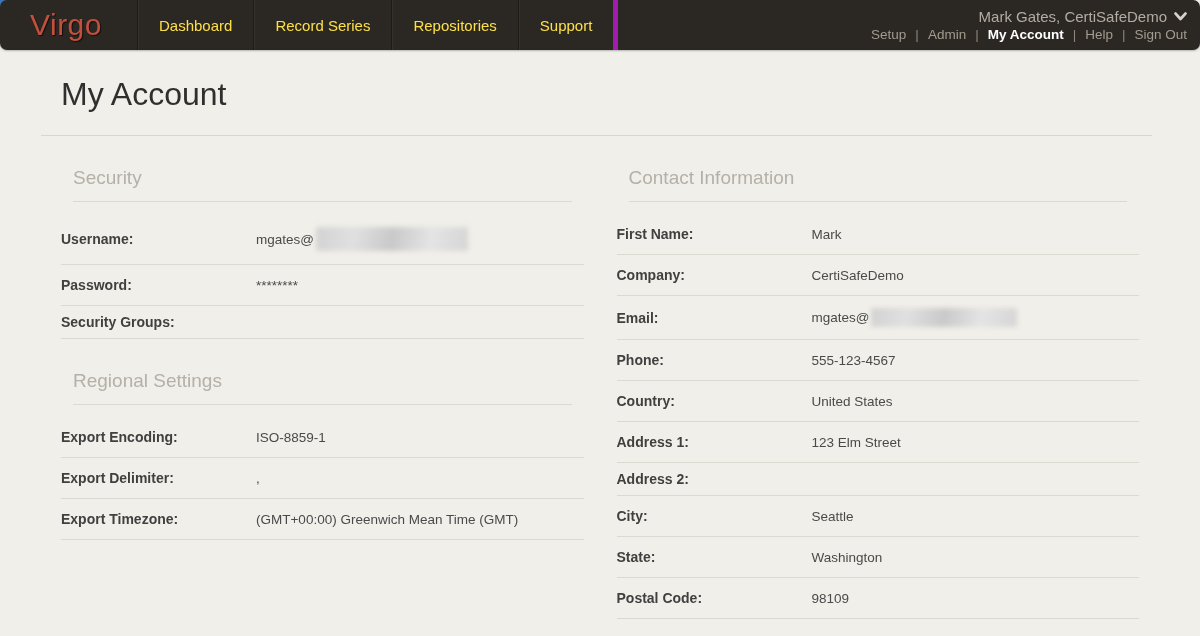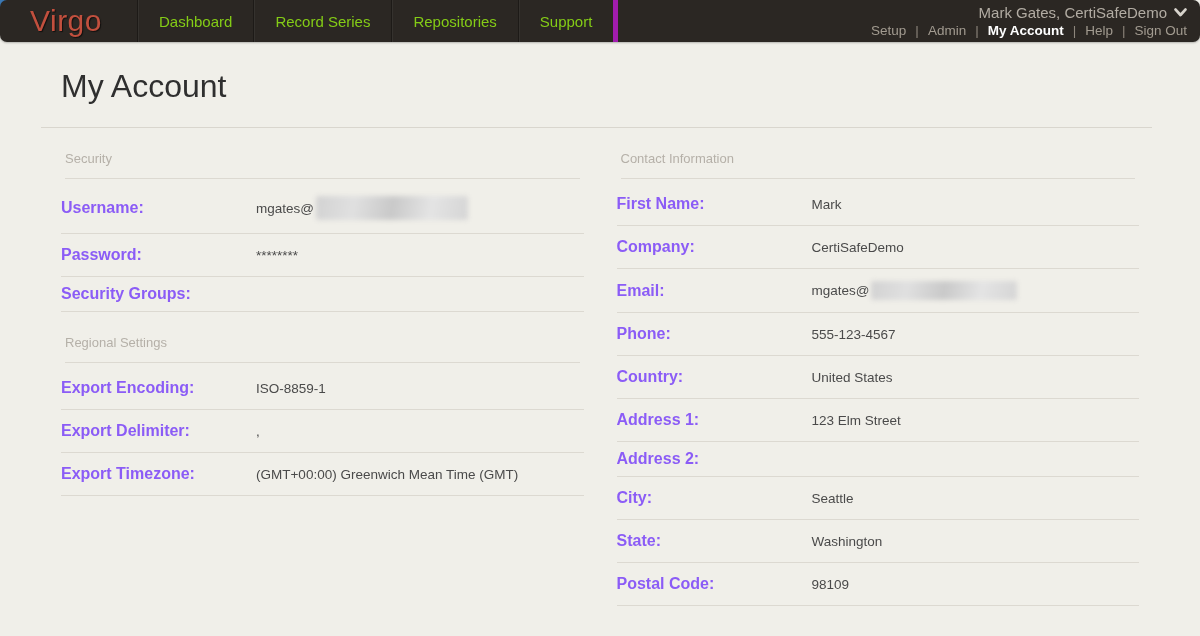--- a/index.html
+++ b/index.html
@@ -14,21 +14,21 @@
   
   .corner-artifact {
     position: absolute; top: 0; left: 0;
     width: 14px; height: 14px;
     background: #3b79b5;
     z-index: 0;
   }
   
   .nav {
     position: relative; z-index: 1;
-    height: 42px;
+    height: 50px;
     background: #2b2723;
     border-radius: 7px;
     display: flex;
     align-items: stretch;
     box-shadow: 0 1px 2px rgba(0,0,0,0.25);
   }
   .logo {
     display: flex; align-items: center;
     padding: 0 30px 0 30px;
     min-width: 137px;
@@ -37,21 +37,21 @@
     color: #c2503e;
     text-shadow: 1px 1px 1px rgba(0,0,0,0.6);
     cursor: pointer;
     text-decoration: none;
   }
   .tabs { display: flex; align-items: stretch; }
   .tab {
     display: flex; align-items: center;
     padding: 8px 21px;
     font-size: 15px;
-    color: #84cc16;
+    color: #fde047;
     text-decoration: none;
     cursor: pointer;
     border-left: 1px solid #1d1a17;
     box-shadow: inset 1px 0 0 rgba(255,255,255,0.05);
   }
   .tab:last-child { border-right: 5px solid #a21caf; }
   .user-area {
     margin-left: auto;
     display: flex; flex-direction: column;
     justify-content: center; align-items: flex-end;
@@ -76,36 +76,36 @@
   .main { padding: 26px 48px 0 48px; }
   .page-title {
     font-size: 32px; font-weight: 400;
     color: #2f2f2f;
     margin: 0 0 22px 13px;
   }
   .title-divider { border-top: 1px solid #d9d6ce; margin-left: -7px; }
   .columns { display: flex; gap: 33px; padding: 0 13px; }
   .col { flex: 1 1 0; min-width: 0; }
   .section-heading {
-    font-size: 13px; font-weight: 400;
+    font-size: 19px; font-weight: 400;
     color: #b5b0a8;
-    margin: 4px; padding: 19px 0 12px 0;
+    margin: 12px; padding: 19px 0 12px 0;
     border-bottom: 1px solid #dcd9d1;
   }
   .row {
     display: flex; align-items: center;
     padding: 12px 0;
     border-bottom: 1px solid #dcd9d1;
   }
   .row.tall { padding: 13px 0; }
   .row.empty { padding: 8px 0; min-height: 33px; }
   .row .label {
     flex: 0 0 155px;
-    font-size: 16px; font-weight: 700;
-    color: #8b5cf6;
+    font-size: 14px; font-weight: 700;
+    color: #404040;
   }
   .row .value {
     display: flex; align-items: center;
     font-size: 13.5px; color: #4a4a4a;
     white-space: nowrap;
     margin-left: 40px;
   }
   .redacted {
     display: inline-block;
     margin-left: 2px;

